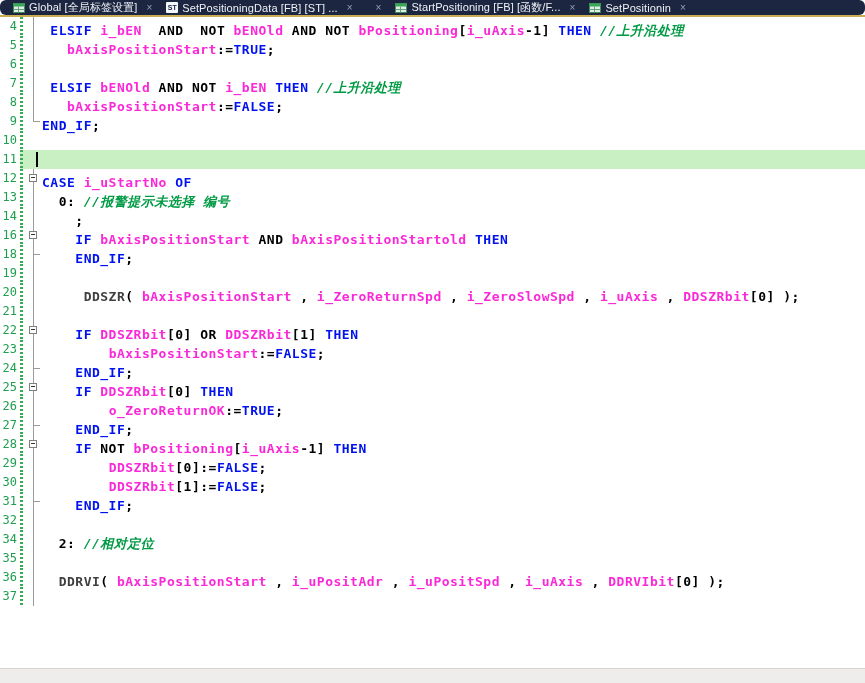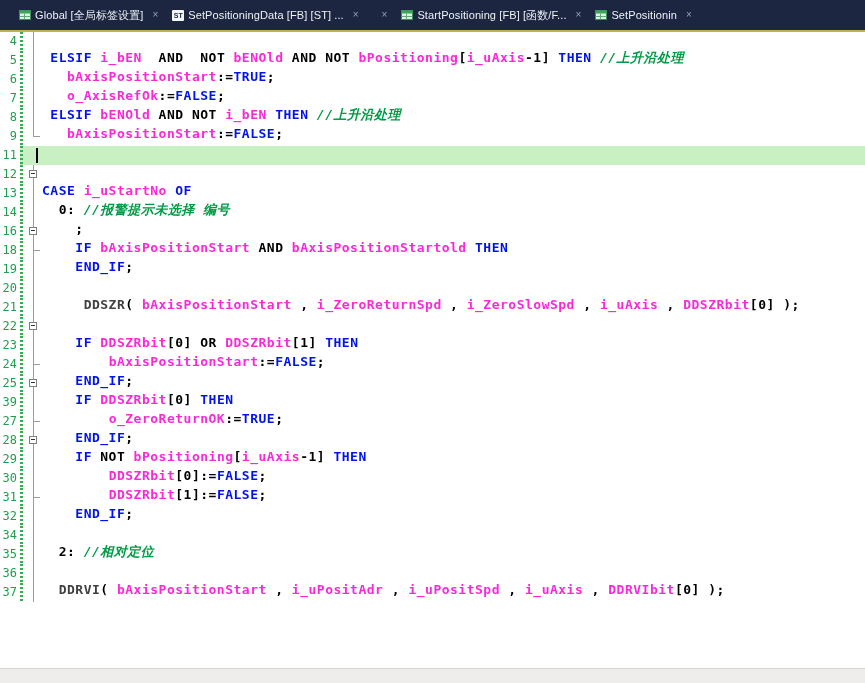--- a/index.html
+++ b/index.html
@@ -1,21 +1,21 @@
 <!DOCTYPE html>
 <html><head>
 <meta charset="utf-8">
 <style>
   html,body{margin:0;padding:0;background:#fff;}
   .screen{position:relative;width:865px;height:683px;overflow:hidden;background:#ffffff;
           font-family:"DejaVu Sans Mono", monospace;}
   
-  .tabbar{display:flex;align-items:center;height:30px;background:#1c2641;
-          padding-left:19px;overflow:hidden;white-space:nowrap;
-          font-family:"Liberation Sans", sans-serif;font-size:11px;color:#eef1f6;}
+  .tabbar{display:flex;align-items:center;height:15px;background:#1c2641;
+          padding-left:13px;overflow:hidden;white-space:nowrap;
+          font-family:"Liberation Sans", sans-serif;font-size:11px;color:#eef1f6;border-radius:6px;}
   .tab{display:inline-flex;align-items:center;gap:4px;flex:0 0 auto;cursor:default;}
   .tab-label{letter-spacing:0.1px;}
   .tab-close{color:#98a1b6;font-size:10px;margin:0 14px 0 9px;line-height:10px;}
   .icon-table{display:inline-block;width:12px;height:10px;flex:0 0 auto;}
   .icon-st{display:inline-flex;align-items:center;justify-content:center;width:12px;height:11px;
            background:#f4f7fb;color:#162140;font-weight:bold;font-size:7px;border-radius:1px;flex:0 0 auto;}
   .tab-underline{height:2px;background:#c9ad55;}
   
   .editor{position:relative;background:#ffffff;height:652px;overflow:hidden;}
   .row{position:relative;height:19px;}
@@ -23,21 +23,21 @@
         color:#1f9e50;font-size:12px;font-weight:500;}
   .chbar{position:absolute;left:20px;top:0;width:3px;height:19px;
          background:repeating-linear-gradient(to bottom,#35ad52 0 2px,transparent 2px 4px);}
   .foldc{position:absolute;left:27px;top:0;width:14px;height:19px;}
   .fline-v{position:absolute;left:6px;top:0;width:1px;height:19px;background:#9b9b9b;}
   .fline-vtop{position:absolute;left:6px;top:0;width:1px;height:10px;background:#9b9b9b;}
   .fline-h{position:absolute;left:6px;top:9px;width:7px;height:1px;background:#9b9b9b;}
   .fbox{position:absolute;left:2px;top:5px;width:8px;height:8px;background:#fff;
         border:1px solid #7e7e7e;box-sizing:border-box;}
   .fbox::after{content:"";position:absolute;left:1px;top:2px;width:4px;height:1px;background:#333;}
-  .codeline{position:absolute;left:42px;top:16px;margin:0;white-space:pre;
+  .codeline{position:absolute;left:42px;top:4px;margin:0;white-space:pre;
             font-family:"DejaVu Sans Mono", monospace;font-size:13px;font-weight:700;
             line-height:19px;letter-spacing:0.5px;color:#000;}
   .curbg{position:absolute;left:20px;right:0;top:0;height:19px;background:#c9f0c2;}
   .caret{position:absolute;left:36px;top:2px;width:2px;height:15px;background:#000;}
   
   .tk-p{color:#000000;}
   .tk-k{color:#0013ef;}
   .tk-v{color:#fb28d8;}
   .tk-f{color:#404040;}
   .tk-c{color:#009a44;font-style:italic;}
@@ -104,21 +104,20 @@
           <span class="fline-v"></span>
         </span>
         <pre class="codeline"><span class="tk-p">   </span><span class="tk-v">bAxisPositionStart</span><span class="tk-p">:=</span><span class="tk-k">TRUE</span><span class="tk-p">;</span></pre>
       </div>
       <div class="row">
         <span class="lnum">6</span>
         <span class="chbar"></span>
         <span class="foldc">
           <span class="fline-v"></span>
         </span>
-        <pre class="codeline"><span class="tk-p">   </span><span class="tk-v">o_AxisRefOk</span><span class="tk-p">:=</span><span class="tk-k">FALSE</span><span class="tk-p">;</span></pre>
       </div>
       <div class="row">
         <span class="lnum">7</span>
         <span class="chbar"></span>
         <span class="foldc">
           <span class="fline-v"></span>
         </span>
         <pre class="codeline"><span class="tk-p"> </span><span class="tk-k">ELSIF</span><span class="tk-p"> </span><span class="tk-v">bENOld</span><span class="tk-p"> AND NOT </span><span class="tk-v">i_bEN</span><span class="tk-p"> </span><span class="tk-k">THEN</span><span class="tk-p"> </span><span class="tk-c">//上升沿处理</span></pre>
       </div>
       <div class="row">
@@ -130,20 +129,26 @@
         <pre class="codeline"><span class="tk-p">   </span><span class="tk-v">bAxisPositionStart</span><span class="tk-p">:=</span><span class="tk-k">FALSE</span><span class="tk-p">;</span></pre>
       </div>
       <div class="row">
         <span class="lnum">9</span>
         <span class="chbar"></span>
         <span class="foldc">
           <span class="fline-vtop"></span>
           <span class="fline-h"></span>
         </span>
         <pre class="codeline"><span class="tk-k">END_IF</span><span class="tk-p">;</span></pre>
+      </div>
+      <div class="row">
+        <span class="lnum">10</span>
+        <span class="chbar"></span>
+        <span class="foldc"></span>
+        <pre class="codeline"></pre>
       </div>
       <div class="row">
         <div class="curbg"></div>
         <div class="caret"></div>
         <span class="lnum">11</span>
         <span class="chbar"></span>
         <span class="foldc"></span>
         <pre class="codeline"></pre>
       </div>
       <div class="row">
@@ -242,21 +247,21 @@
       <div class="row">
         <span class="lnum">25</span>
         <span class="chbar"></span>
         <span class="foldc">
           <span class="fline-v"></span>
           <span class="fbox"></span>
         </span>
         <pre class="codeline"><span class="tk-p">    </span><span class="tk-k">IF</span><span class="tk-p"> </span><span class="tk-v">DDSZRbit</span><span class="tk-p">[0] </span><span class="tk-k">THEN</span></pre>
       </div>
       <div class="row">
-        <span class="lnum">39</span>
+        <span class="lnum">26</span>
         <span class="chbar"></span>
         <span class="foldc">
           <span class="fline-v"></span>
         </span>
         <pre class="codeline"><span class="tk-p">        </span><span class="tk-v">o_ZeroReturnOK</span><span class="tk-p">:=</span><span class="tk-k">TRUE</span><span class="tk-p">;</span></pre>
       </div>
       <div class="row">
         <span class="lnum">27</span>
         <span class="chbar"></span>
         <span class="foldc">

